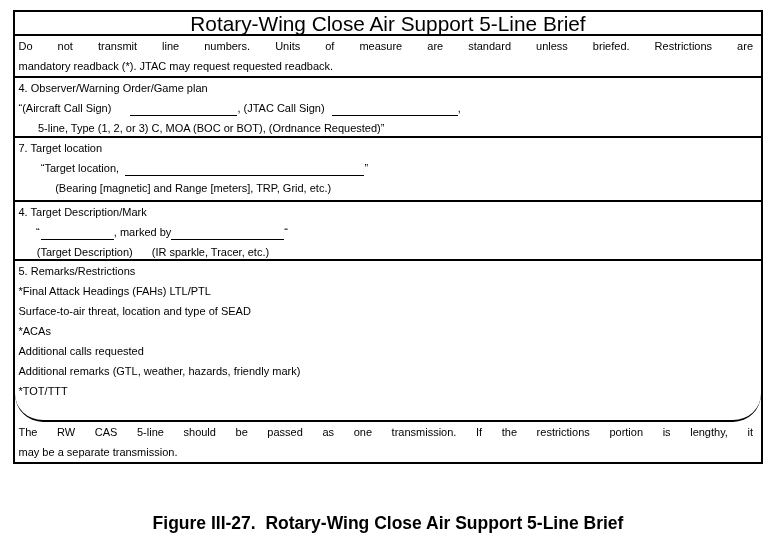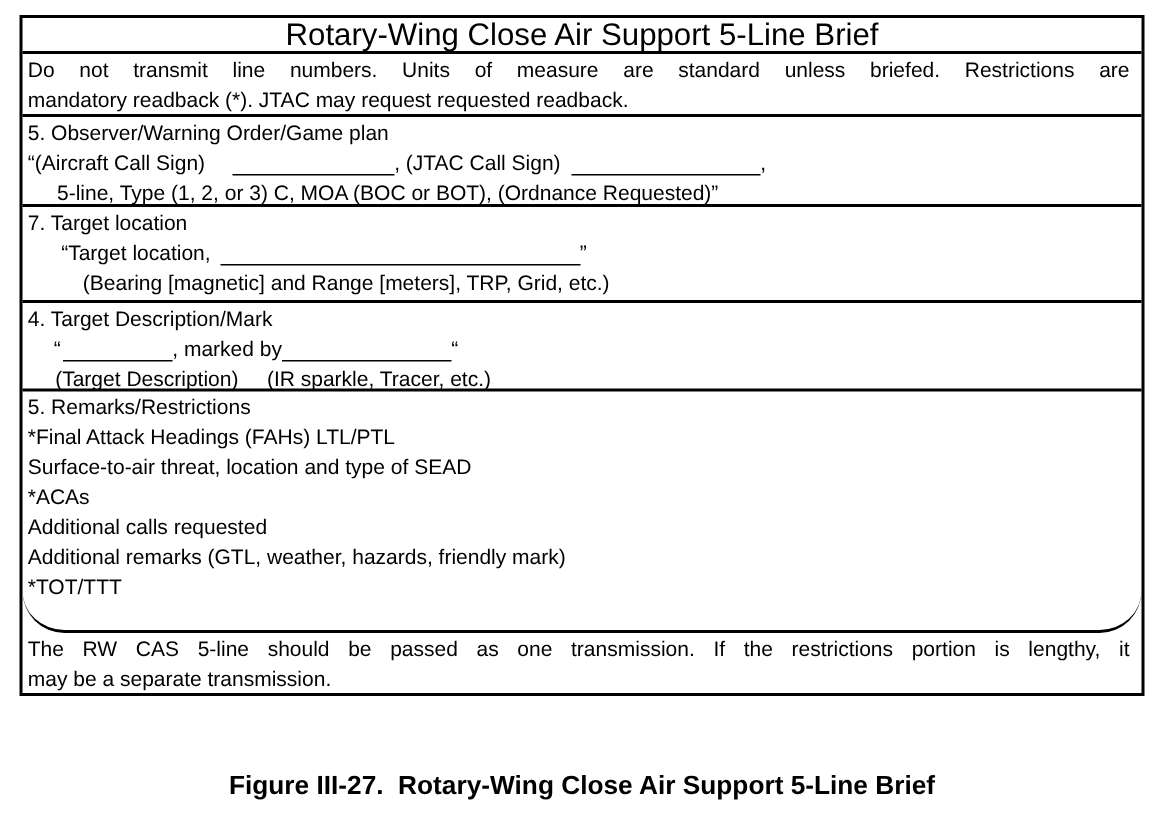--- a/index.html
+++ b/index.html
@@ -21,21 +21,21 @@
     top: 10px;
     width: 750px;
     box-sizing: border-box;
     border: 2px solid #000000;
   }
   .row {
     box-sizing: content-box;
     border-bottom: 2px solid #000000;
     padding: 0 8px 0 3.5px;
     overflow: visible;
-    font-size: 14px;
+    font-size: 11px;
     line-height: 20px;
   }
   .row:last-child { border-bottom: none; }
   .row-title {
     height: 22px;
     padding: 0 3.5px;
     text-align: center;
     font-weight: normal;
     font-size: 20.8px;
     line-height: 23px;
@@ -83,21 +83,21 @@
 <body>
 
 <div id="brief-table">
   <div class="row row-title">Rotary-Wing Close Air Support 5-Line Brief</div>
   <div id="rows-container">
       <div class="row row-intro">
         <div class="line just">Do not transmit line numbers. Units of measure are standard unless briefed. Restrictions are</div>
         <div class="line">mandatory readback (*). JTAC may request requested readback.</div>
       </div>
       <div class="row row-sec1">
-        <div class="line">5. Observer/Warning Order/Game plan</div>
+        <div class="line">4. Observer/Warning Order/Game plan</div>
         <div class="line">“(Aircraft Call Sign)<span class="gap" style="width: 18.5px;"></span><span class="blank" style="width: 107.5px;"></span>, (JTAC Call Sign)<span class="gap" style="width: 7.5px;"></span><span class="blank" style="width: 125.6px;"></span>,</div>
         <div class="line"><span class="gap" style="width: 19.5px;"></span>5-line, Type (1, 2, or 3) C, MOA (BOC or BOT), (Ordnance Requested)”</div>
       </div>
       <div class="row row-sec3">
         <div class="line">7. Target location</div>
         <div class="line"><span class="gap" style="width: 22.3px;"></span>“Target location, <span class="gap" style="width: 2.6px;"></span><span class="blank" style="width: 239.7px;"></span>”</div>
         <div class="line"><span class="gap" style="width: 36.7px;"></span>(Bearing [magnetic] and Range [meters], TRP, Grid, etc.)</div>
       </div>
       <div class="row row-sec4">
         <div class="line">4. Target Description/Mark</div>

